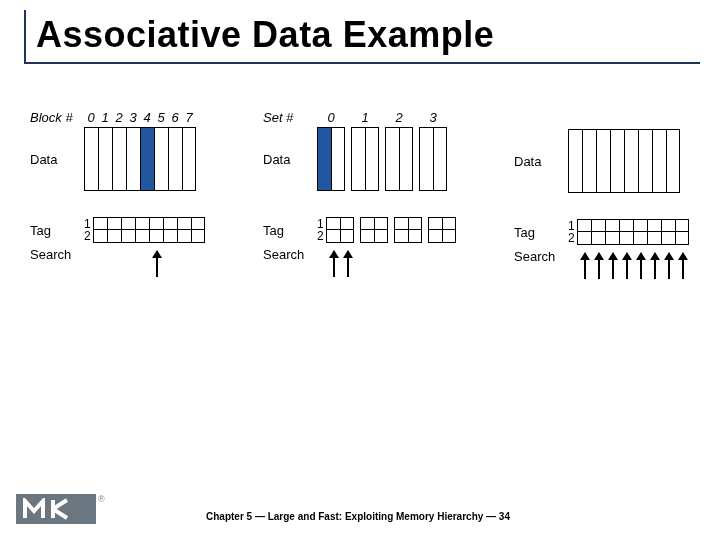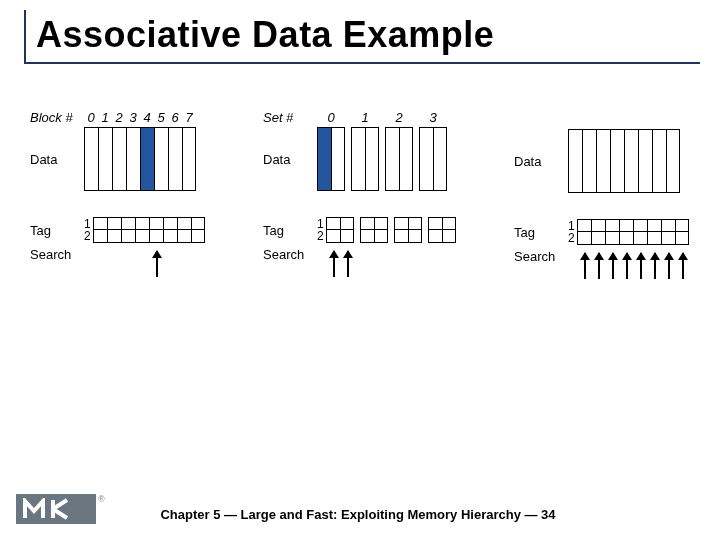--- a/index.html
+++ b/index.html
@@ -115,21 +115,21 @@
     font-size: 9px;
     margin-left: 2px;
     margin-bottom: 20px;
     color: #888;
   }
   .footer {
     position: absolute;
     left: 0; right: 4px;
     bottom: 18px;
     text-align: center;
-    font-size: 13px;
+    font-size: 10px;
     font-weight: bold;
   }
 </style>
 </head>
 <body>
 
 <div class="title-wrap">
   <div class="title">Associative Data Example</div>
 </div>
 

